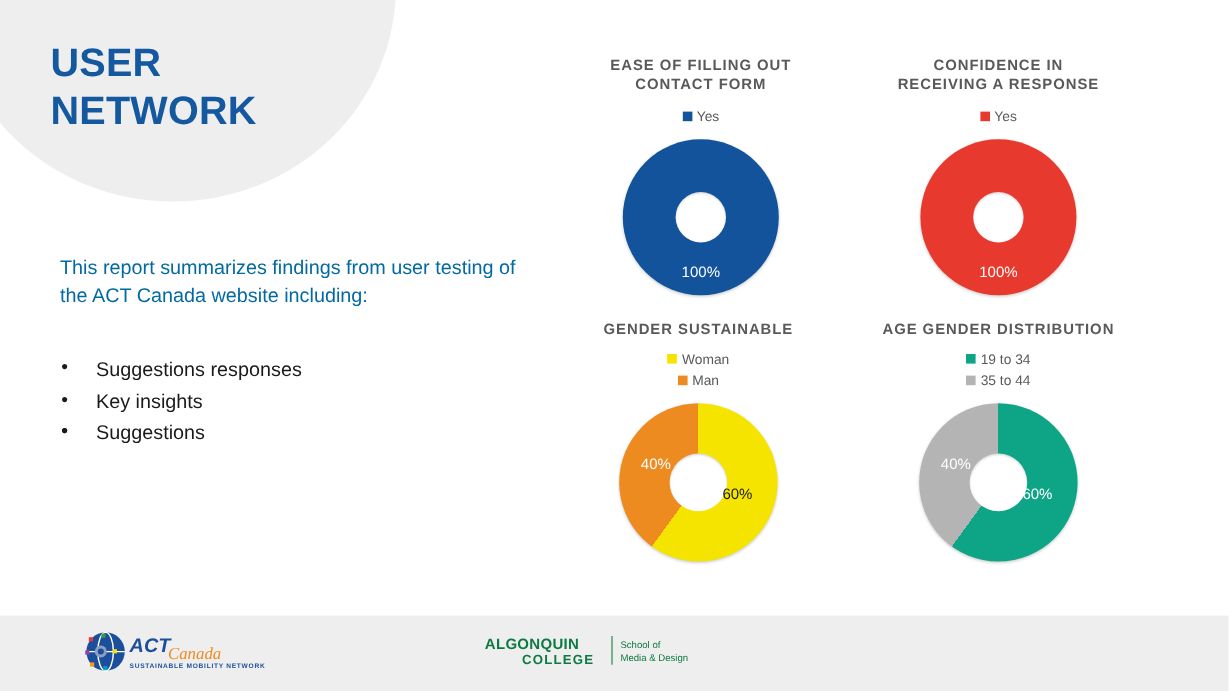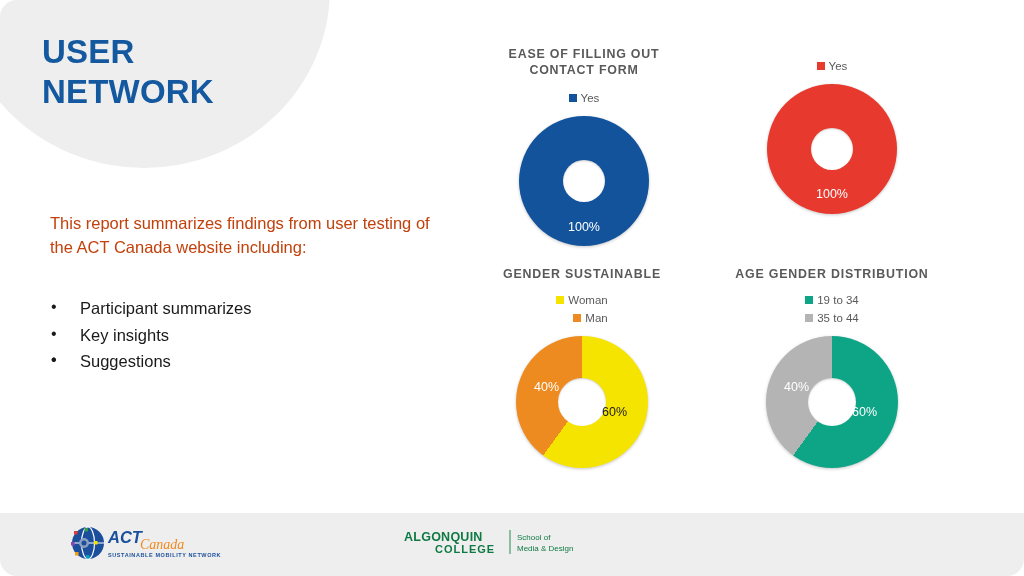--- a/index.html
+++ b/index.html
@@ -2,21 +2,21 @@
 <html><head>
 <meta charset="utf-8">
 <style>
   html,body{margin:0;padding:0;}
   body{
     width:1024px;height:576px;
     background:#ffffff;
     font-family:"Liberation Sans", sans-serif;
     overflow:hidden;position:relative;
   }
-  #slide{position:absolute;inset:0;background:#fff;overflow:hidden;border-radius:17px;}
+  #slide{position:absolute;inset:0;background:#fff;overflow:hidden;}
 
   
   .blob{
     position:absolute;
     left:-42px;top:-190px;
     width:372px;height:358px;
     background:#eeeeee;
     border-radius:50%;
     z-index:0;
   }
@@ -24,41 +24,41 @@
   
   .title{
     position:absolute;left:42px;top:32px;z-index:3;
     font-size:33px;font-weight:bold;line-height:1.22;
     color:#14599f;letter-spacing:0.2px;
   }
 
   
   .body-text{
     position:absolute;left:50px;top:212px;width:400px;z-index:3;
-    font-size:16.5px;color:#c2410c;line-height:1.45;
+    font-size:16.5px;color:#0369a1;line-height:1.45;
   }
   .bullets{
     position:absolute;left:48px;top:300px;width:400px;z-index:3;
     font-size:16.5px;color:#1a1a1a;line-height:1.0;
     list-style:none;margin:0;padding:0;
   }
   .bullets li{
     position:relative;padding-left:32px;margin-bottom:10px;
   }
   .bullets li .dot{
     position:absolute;left:3px;top:-1px;font-size:16px;line-height:1;
   }
 
   
   .chart{position:absolute;z-index:3;text-align:center;}
   .chart-title{
     font-size:12.4px;font-weight:bold;color:#595959;
     letter-spacing:0.8px;line-height:1.3;white-space:pre-line;
   }
-  .legend{margin-top:0px;display:inline-block;text-align:right;}
+  .legend{margin-top:0px;display:inline-block;text-align:center;}
   .legend-row{
     font-size:11.5px;color:#595959;line-height:1.55;white-space:nowrap;
   }
   .swatch{
     display:inline-block;width:8px;height:8px;margin-right:4px;
     vertical-align:middle;position:relative;top:-1px;
   }
 
   .donut-wrap{position:relative;margin:0 auto;}
   .donut{
@@ -92,21 +92,21 @@
   <div class="title">
     <div>USER</div>
     <div>NETWORK</div>
   </div>
 
   <div class="body-text">This report summarizes findings from user testing of the ACT Canada website including:</div>
 
   <ul class="bullets">
     <li>
       <span class="dot">•</span>
-      <span>Participant summarizes</span>
+      <span>Suggestions responses</span>
     </li>
     <li>
       <span class="dot">•</span>
       <span>Key insights</span>
     </li>
     <li>
       <span class="dot">•</span>
     </li>
     <li>
       <span class="dot">•</span>
@@ -124,20 +124,22 @@
     </div>
     <div class="donut-wrap" style="width:130px;height:130px;margin-top:8px;">
       <div class="donut" style="width:130px;height:130px;background:#13539c;">
         <div class="hole" style="left:44px;top:44px;width:42px;height:42px;"></div>
       </div>
       <div class="dlabel" style="left:50%;transform:translateX(-50%);bottom:13px;color:#ffffff;">100%</div>
     </div>
   </div>
 
   <div class="chart" style="left:718px;top:46px;width:228px;">
+    <div class="chart-title">CONFIDENCE IN
+RECEIVING A RESPONSE</div>
     <div class="legend" style="margin-top:12px;">
       <div class="legend-row">
         <span class="swatch" style="background:#e8392e"></span><span>Yes</span>
       </div>
     </div>
     <div class="donut-wrap" style="width:130px;height:130px;margin-top:8px;">
       <div class="donut" style="width:130px;height:130px;background:#e8392e;">
         <div class="hole" style="left:44px;top:44px;width:42px;height:42px;"></div>
       </div>
       <div class="dlabel" style="left:50%;transform:translateX(-50%);bottom:13px;color:#ffffff;">100%</div>

